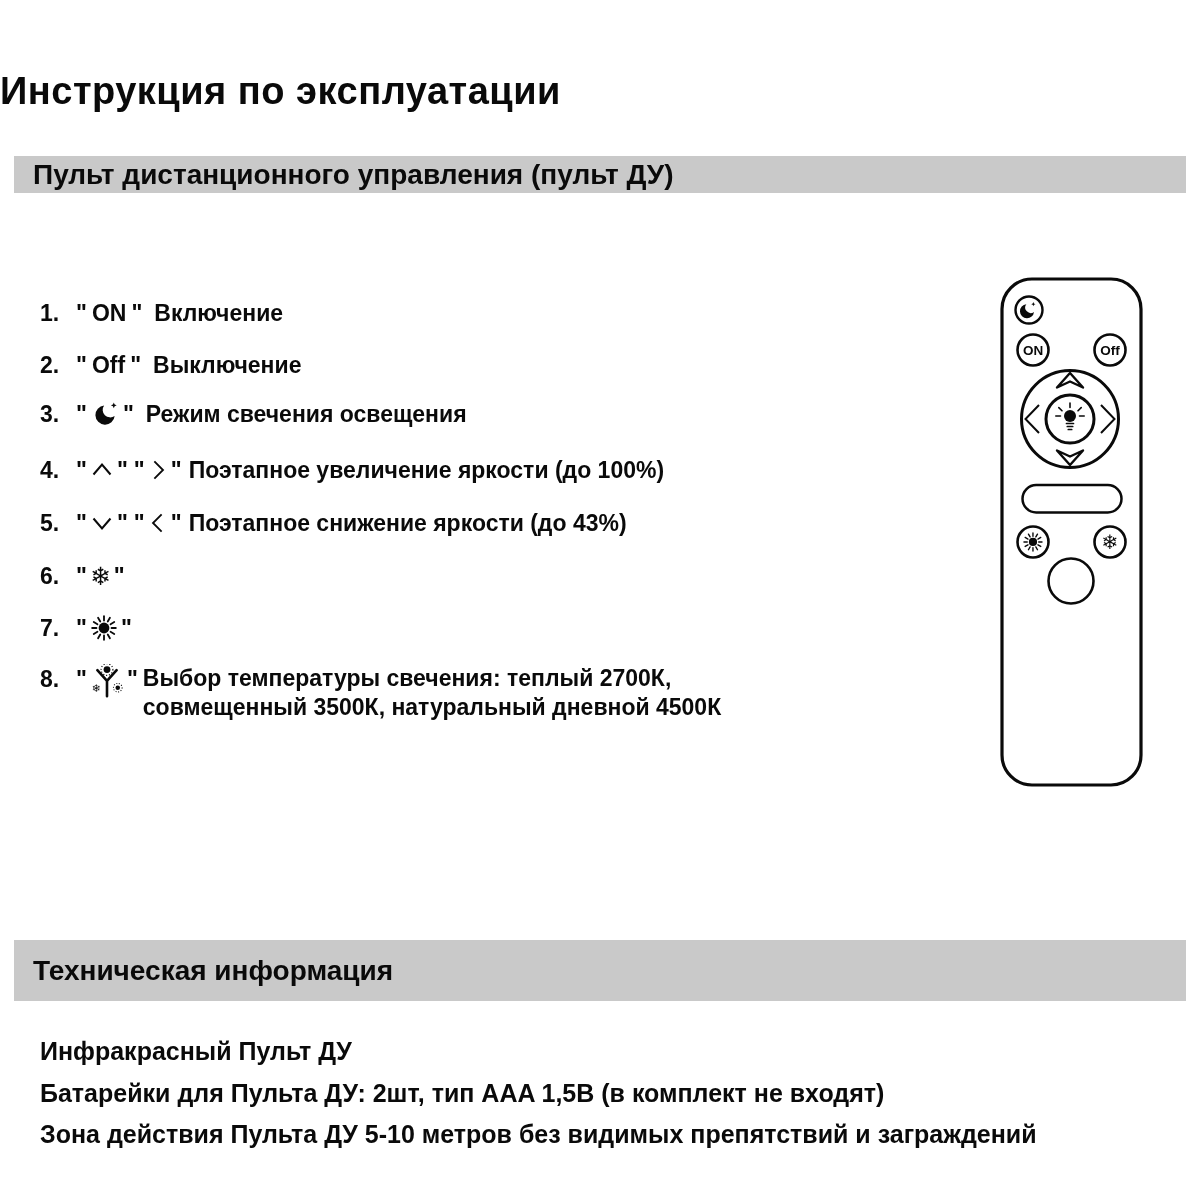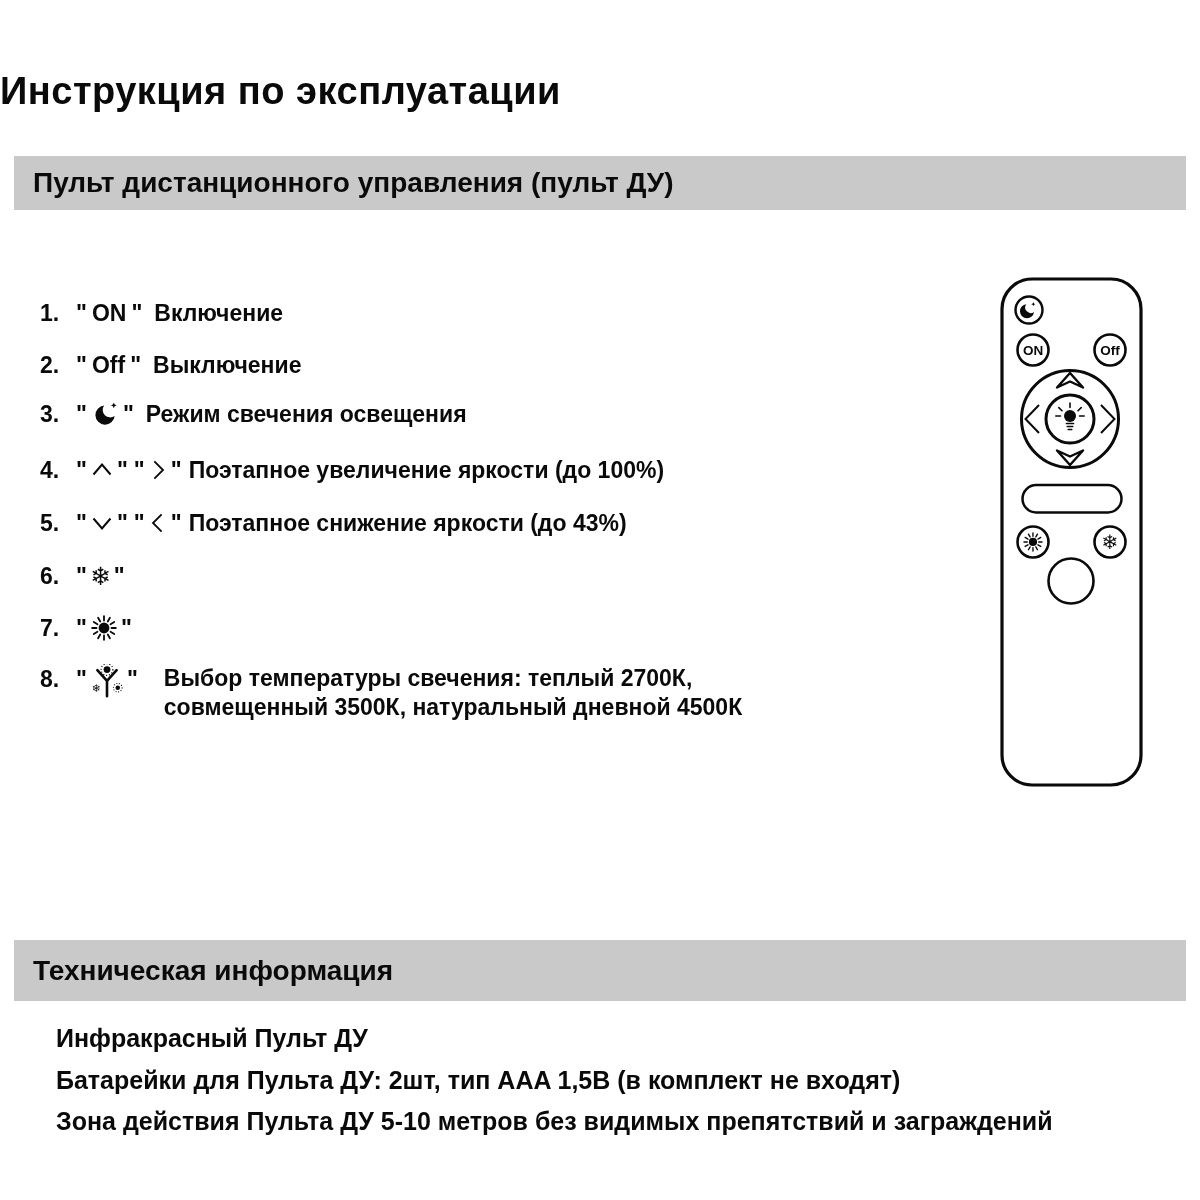--- a/index.html
+++ b/index.html
@@ -9,21 +9,21 @@
     color:#0a0a0a;
     position:relative;
     overflow:hidden;
   }
   .title {
     position:absolute; top:70px; left:0; width:100%;
     text-align:left; font-size:38px; font-weight:bold;
     letter-spacing:0.5px;
   }
   .bar {
-    position:absolute; left:14px; right:14px; height:54px;
+    position:absolute; left:14px; right:14px; height:37px;
     background:#c9c9c9;
     display:flex; align-items:center; padding-left:19px;
     font-size:28px; font-weight:bold;
   }
   #bar-remote { top:156px; }
   #bar-tech  { top:940px; height:61px; }
 
   .row {
     position:absolute; left:40px;
     display:flex; align-items:center;
@@ -35,30 +35,31 @@
   .row .btn-label { margin:0 2px; }
   .row .label { margin-left:9px; }
   .row .label-far { margin-left:4px; }
   .row svg { display:block; }
   .icon-slot { display:flex; align-items:center; justify-content:center; }
   .glyph { font-family:"DejaVu Sans", sans-serif; }
   .sf-glyph { font-size:25px; line-height:25px; }
 
   #row-8 { align-items:flex-start; height:auto; }
   #row-8 .q, #row-8 .num { line-height:30px; }
-  #row-8 .label-wrap { margin-left:23px; line-height:29px; white-space:normal; width:720px; }
+  #row-8 .label-wrap { margin-left:2px; line-height:29px; white-space:normal; width:720px; }
 
   .remote {
     position:absolute; left:1000px; top:277px;
     width:143px; height:510px;
   }
   .tline {
-    position:absolute; left:56px;
+    position:absolute; left:40px;
     font-size:25px; font-weight:bold; line-height:32px;
     white-space:nowrap;
+    margin-top:13px;
   }
   #tline-0 { top:1022px; }
   #tline-1 { top:1064px; }
   #tline-2 { top:1105px; }
   .defs-holder { position:absolute; width:0; height:0; overflow:hidden; }
 </style>
 </head>
 <body>
 
 <svg class="defs-holder" aria-hidden="true">

